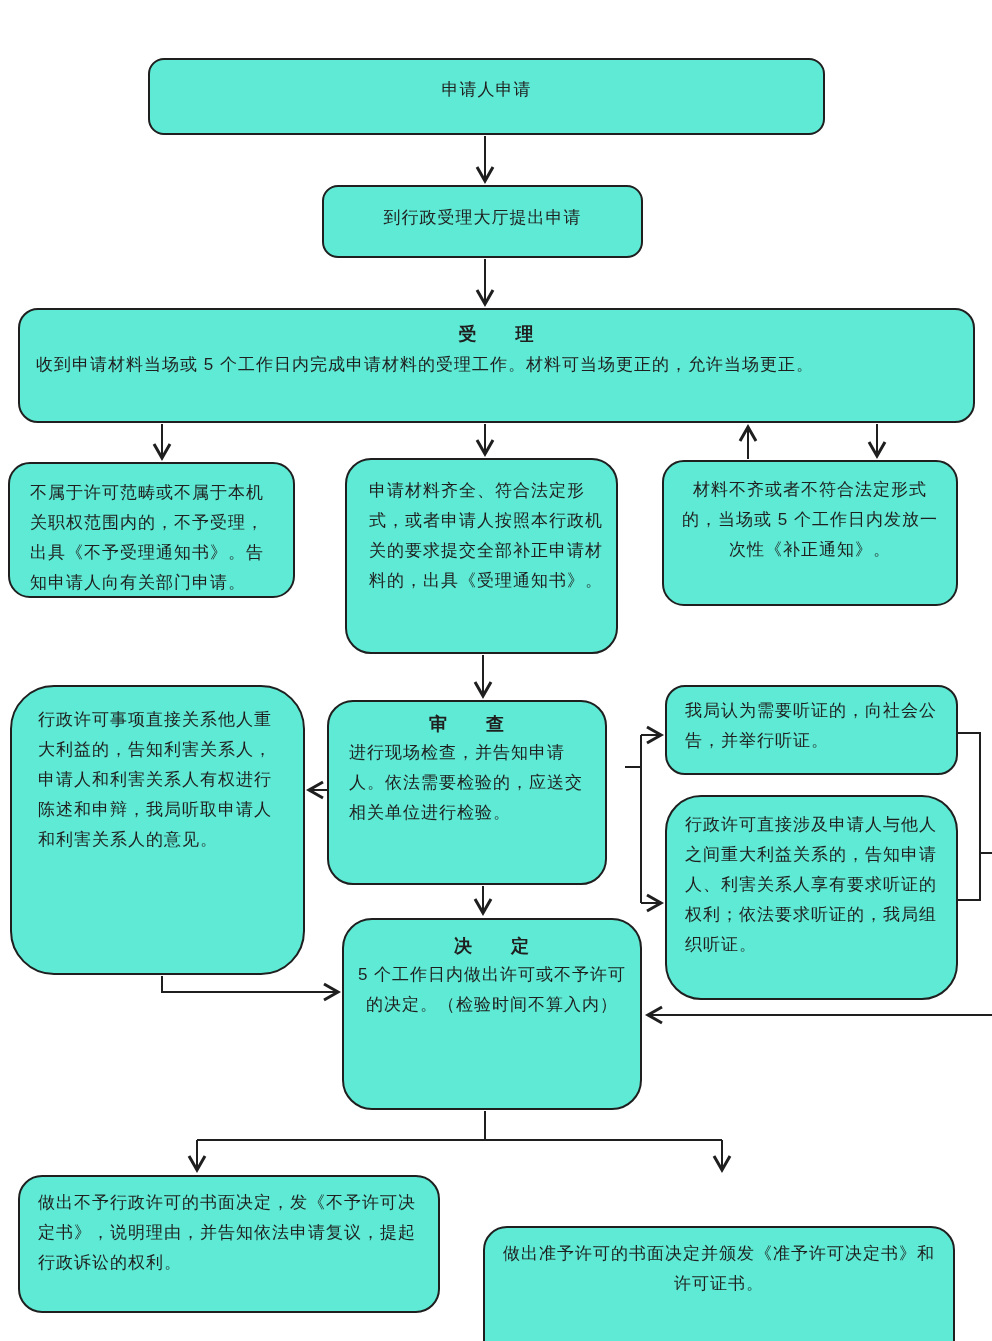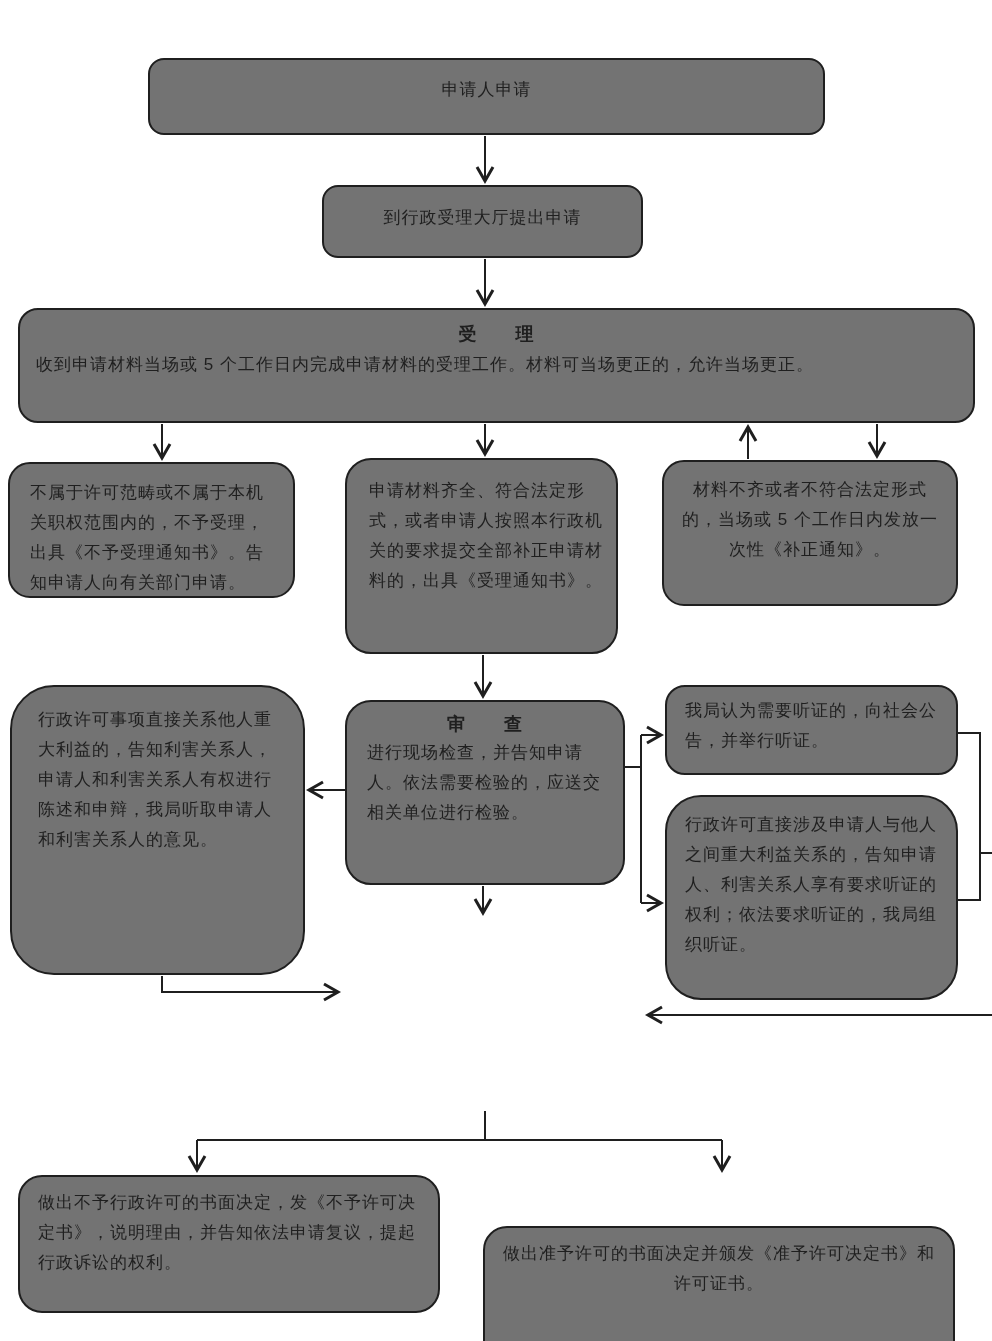--- a/index.html
+++ b/index.html
@@ -8,42 +8,42 @@
     width:992px;height:1341px;
     background:#ffffff;
     font-family:"Liberation Sans","DejaVu Sans",sans-serif;
     color:#1f1f1f;
     overflow:hidden;
   }
   #connectors{position:absolute;left:0;top:0;width:992px;height:1341px;}
   .node{
     position:absolute;
     box-sizing:border-box;
-    background:#737373;
+    background:#5eead4;
     border:2.5px solid #1f1f1f;
   }
   .node-title{
     font-size:18px;font-weight:bold;text-align:center;
     letter-spacing:1px;line-height:28px;
   }
   .node-text{
     font-size:17px;letter-spacing:1px;line-height:30px;
     text-align:left;
   }
   .center{text-align:center;}
 
   #n-apply{left:148px;top:58px;width:677px;height:77px;border-radius:16px;padding-top:15px;}
   #n-hall{left:322px;top:185px;width:321px;height:73px;border-radius:16px;padding-top:16px;}
   #n-accept{left:18px;top:308px;width:957px;height:115px;border-radius:20px;padding-top:10px;}
   #n-accept .node-text{padding:2px 14px 0 16px;}
   #n-reject{left:8px;top:462px;width:287px;height:136px;border-radius:22px;padding:14px 14px 0 20px;}
   #n-complete{left:345px;top:458px;width:273px;height:196px;border-radius:26px;padding:16px 12px 0 22px;}
   #n-incomplete{left:662px;top:460px;width:296px;height:146px;border-radius:22px;padding:13px 12px 0 12px;}
   #n-stakeholder{left:10px;top:685px;width:295px;height:290px;border-radius:44px;padding:18px 16px 0 26px;}
-  #n-review{left:345px;top:700px;width:280px;height:185px;border-radius:26px;padding-top:8px;}
+  #n-review{left:327px;top:700px;width:280px;height:185px;border-radius:26px;padding-top:8px;}
   #n-review .node-text{padding:0 10px 0 20px;font-family:Liberation Serif, serif;}
   #n-hearing-public{left:665px;top:685px;width:293px;height:90px;border-radius:20px;padding:9px 14px 0 18px;}
   #n-hearing-rights{left:665px;top:795px;width:293px;height:205px;border-radius:36px;padding:13px 12px 0 18px;}
   #n-decision{left:342px;top:918px;width:300px;height:192px;border-radius:30px;padding-top:12px;}
   #n-decision .node-text{padding:0 10px;}
   #n-deny{left:18px;top:1175px;width:422px;height:138px;border-radius:24px;padding:11px 14px 0 18px;}
   #n-grant{left:483px;top:1226px;width:472px;height:138px;border-radius:24px;padding:11px 10px 0 10px;}
 </style>
 </head>
 <body>
@@ -115,20 +115,24 @@
   </div>
 
   <div class="node" id="n-hearing-public">
     <div class="node-text">我局认为需要听证的，向社会公告，并举行听证。</div>
   </div>
 
   <div class="node" id="n-hearing-rights">
     <div class="node-text">行政许可直接涉及申请人与他人之间重大利益关系的，告知申请人、利害关系人享有要求听证的权利；依法要求听证的，我局组织听证。</div>
   </div>
 
+  <div class="node" id="n-decision">
+    <div class="node-title">决　　定</div>
+    <div class="node-text center">5 个工作日内做出许可或不予许可的决定。（检验时间不算入内）</div>
+  </div>
 
   <div class="node" id="n-deny">
     <div class="node-text">做出不予行政许可的书面决定，发《不予许可决定书》，说明理由，并告知依法申请复议，提起行政诉讼的权利。</div>
   </div>
 
   <div class="node" id="n-grant">
     <div class="node-text center">做出准予许可的书面决定并颁发《准予许可决定书》和许可证书。</div>
   </div>
 
 </div>

